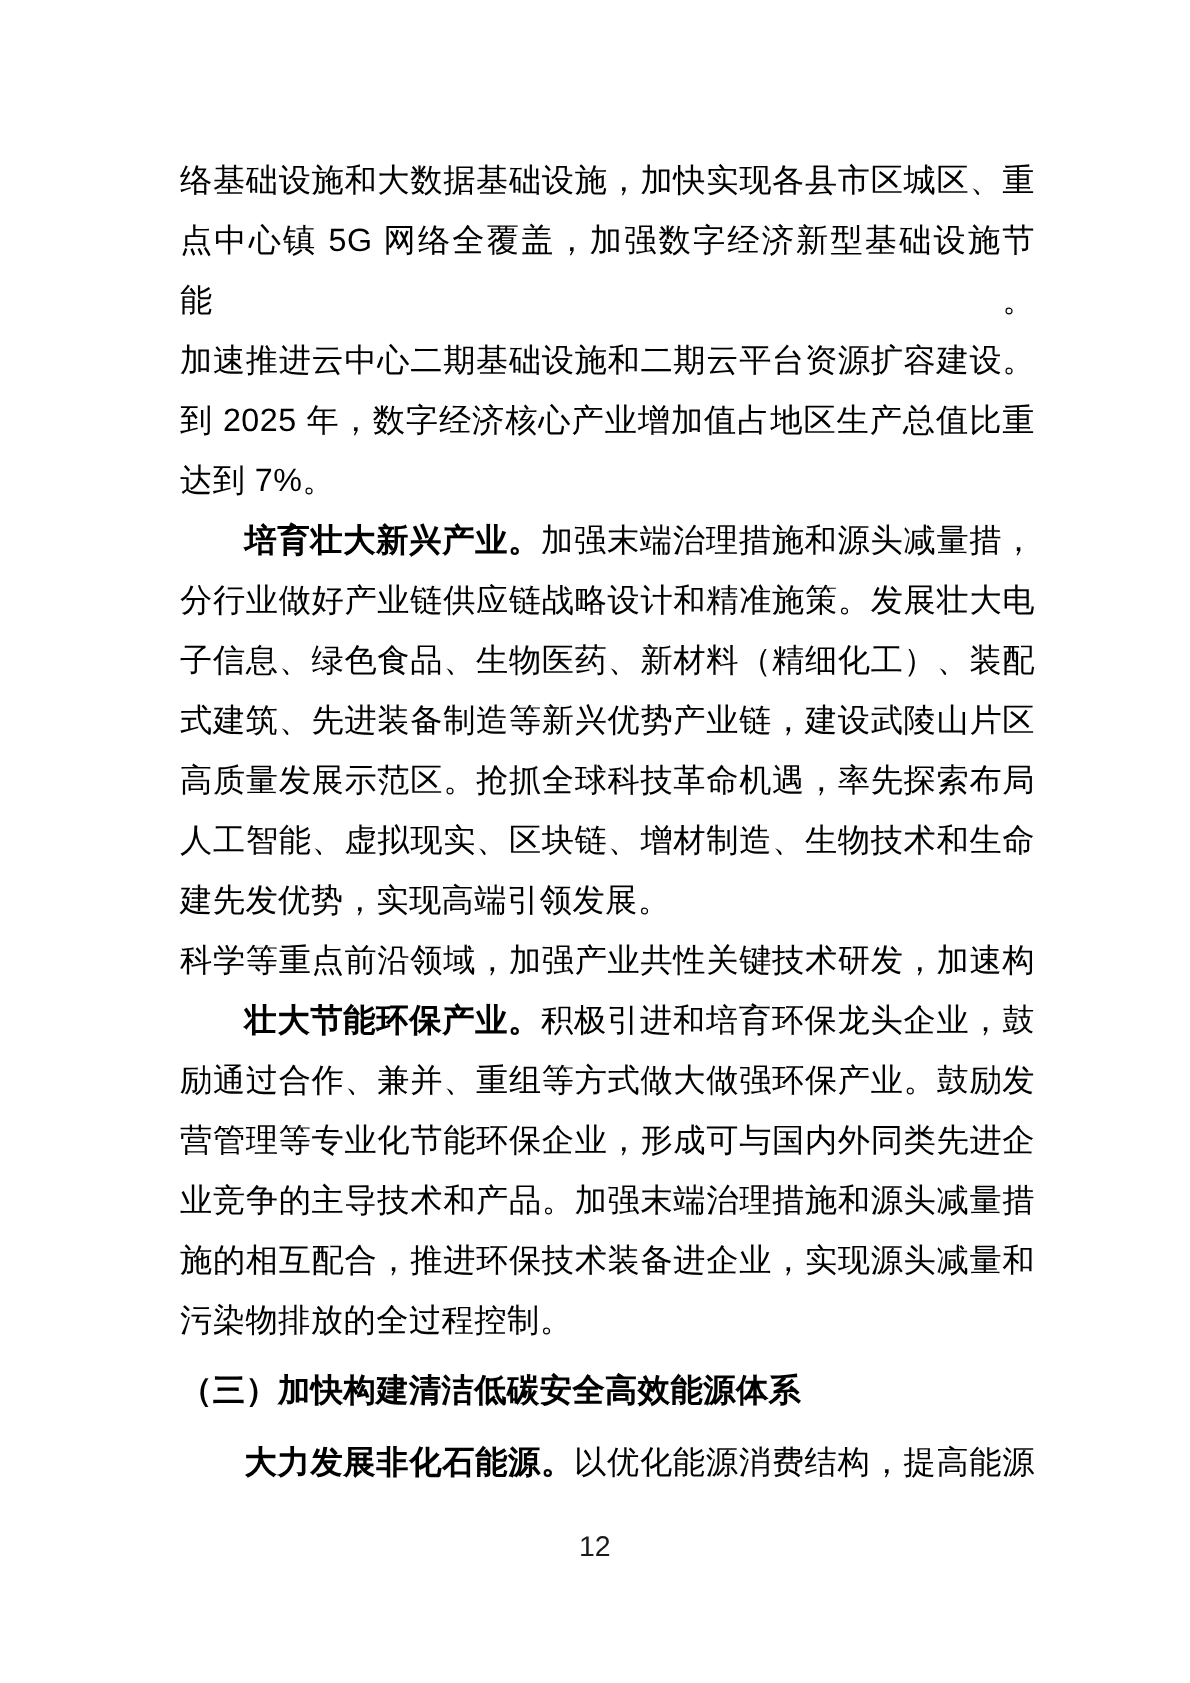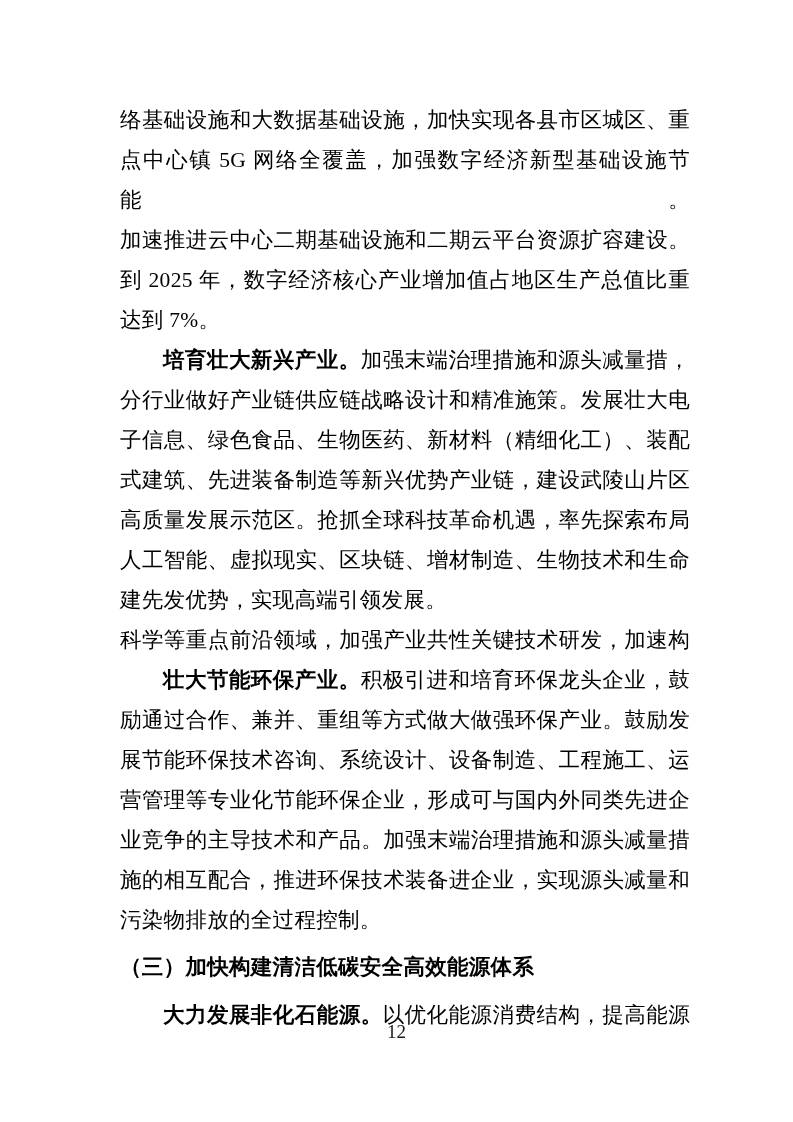--- a/index.html
+++ b/index.html
@@ -6,21 +6,21 @@
     margin: 0;
     padding: 0;
     background: #ffffff;
   }
   .page {
     position: relative;
     width: 793px;
     height: 1122px;
     background: #ffffff;
     overflow: hidden;
-    font-family: Liberation Serif, serif;
+    font-family: Liberation Sans, sans-serif;
     color: #000000;
   }
   .content {
     position: absolute;
     left: 120px;
     top: 100px;
     width: 570px;
     font-size: 21.5px;
     line-height: 40px;
     letter-spacing: 0.3px;
@@ -75,21 +75,20 @@
     <div class="line"><span>分行业做好产业链供应链战略设计和精准施策。发展壮大电</span></div>
     <div class="line"><span>子信息、绿色食品、生物医药、新材料（精细化工）、装配</span></div>
     <div class="line"><span>式建筑、先进装备制造等新兴优势产业链，建设武陵山片区</span></div>
     <div class="line"><span>高质量发展示范区。抢抓全球科技革命机遇，率先探索布局</span></div>
     <div class="line"><span>人工智能、虚拟现实、区块链、增材制造、生物技术和生命</span></div>
     <div class="line last"><span>建先发优势，实现高端引领发展。</span></div>
     <div class="line"><span>科学等重点前沿领域，加强产业共性关键技术研发，加速构</span></div>
 
     <div class="line indent"><span class="lead">壮大节能环保产业。</span><span>积极引进和培育环保龙头企业，鼓</span></div>
     <div class="line"><span>励通过合作、兼并、重组等方式做大做强环保产业。鼓励发</span></div>
-    <div class="line"><span>展节能环保技术咨询、系统设计、设备制造、工程施工、运</span></div>
     <div class="line"><span>营管理等专业化节能环保企业，形成可与国内外同类先进企</span></div>
     <div class="line"><span>业竞争的主导技术和产品。加强末端治理措施和源头减量措</span></div>
     <div class="line"><span>施的相互配合，推进环保技术装备进企业，实现源头减量和</span></div>
     <div class="line last"><span>污染物排放的全过程控制。</span></div>
 
     <div class="line heading">（三）加快构建清洁低碳安全高效能源体系</div>
 
     <div class="line indent after-heading"><span class="lead">大力发展非化石能源。</span><span>以优化能源消费结构，提高能源</span></div>
 
   </div>

